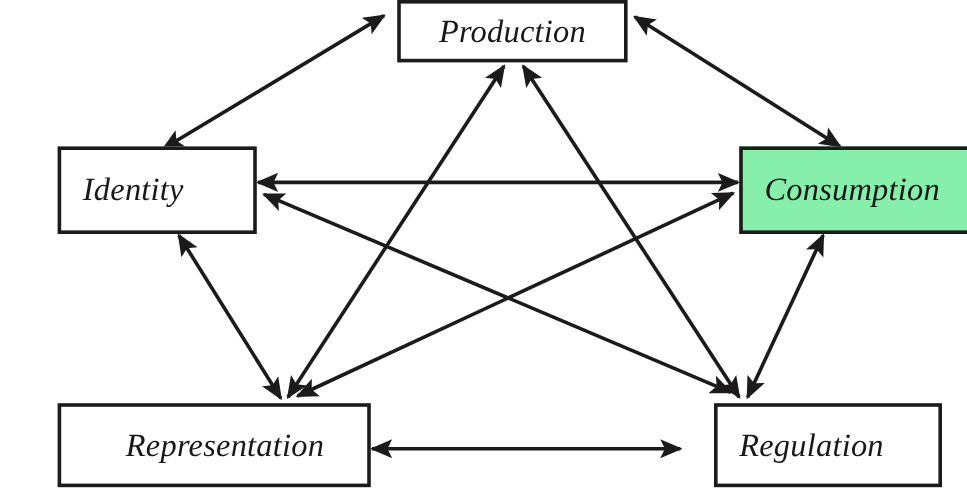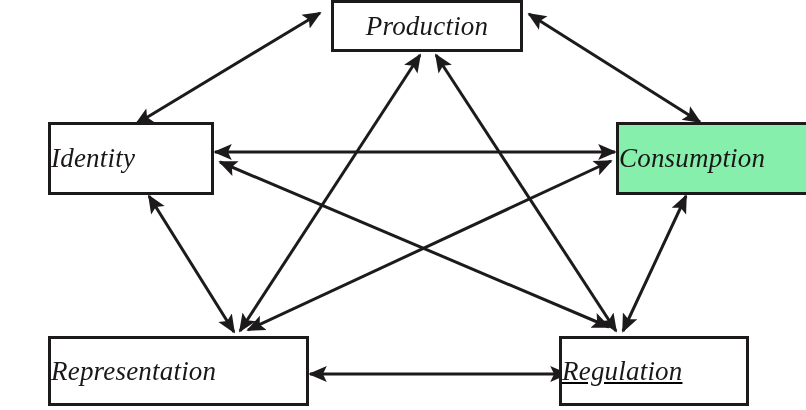--- a/index.html
+++ b/index.html
@@ -37,20 +37,21 @@
     align-items: center;
     justify-content: flex-start;
     z-index: 5;
   }
   .node-label {
     font-style: italic;
     font-size: 27px;
     line-height: 1;
     color: #1a1717;
     white-space: nowrap;
+    padding-left: 18px;
     letter-spacing: 0.2px;
   }
   .node-label.center {
     padding-left: 0;
     width: 100%;
     text-align: center;
   }
   
   #node-production   { left: 283px; top: 0px;   width: 192px; height: 52px; }
   #node-identity     { left: 0px;   top: 122px; width: 166px; height: 73px; }
@@ -92,21 +93,21 @@
   </div>
 
   <div class="node-box" id="node-identity" style="left: 0px; top: 122px; width: 166px; height: 73px; border-color: rgb(28, 26, 26); background: rgb(255, 255, 255);">
     <span class="node-label">Identity</span>
   </div>
 
   <div class="node-box" id="node-consumption" style="left: 568px; top: 122px; width: 238px; height: 73px; border-color: rgb(28, 26, 26); background: #86efac;">
     <span class="node-label">Consumption</span>
   </div>
 
-  <div class="node-box" id="node-representation" style="left: 0px; top: 336px; width: 261px; height: 70px; border-color: rgb(28, 26, 26); background: rgb(255, 255, 255);">
+  <div class="node-box" id="node-representation" style="left: 0px; top: 336px; width: 261px; height: 70px; border-color: rgb(28, 26, 26); background: rgb(255, 255, 255); justify-content: center;">
     <span class="node-label">Representation</span>
   </div>
 
-  <div class="node-box" id="node-regulation" style="left: 511px; top: 336px; width: 190px; height: 70px; border-color: rgb(28, 26, 26); background: rgb(255, 255, 255); text-decoration: underline;">
+  <div class="node-box" id="node-regulation" style="left: 547px; top: 336px; width: 190px; height: 70px; border-color: rgb(28, 26, 26); background: rgb(255, 255, 255);">
     <span class="node-label">Regulation</span>
   </div>
 
 </div>
 
 </body></html>

